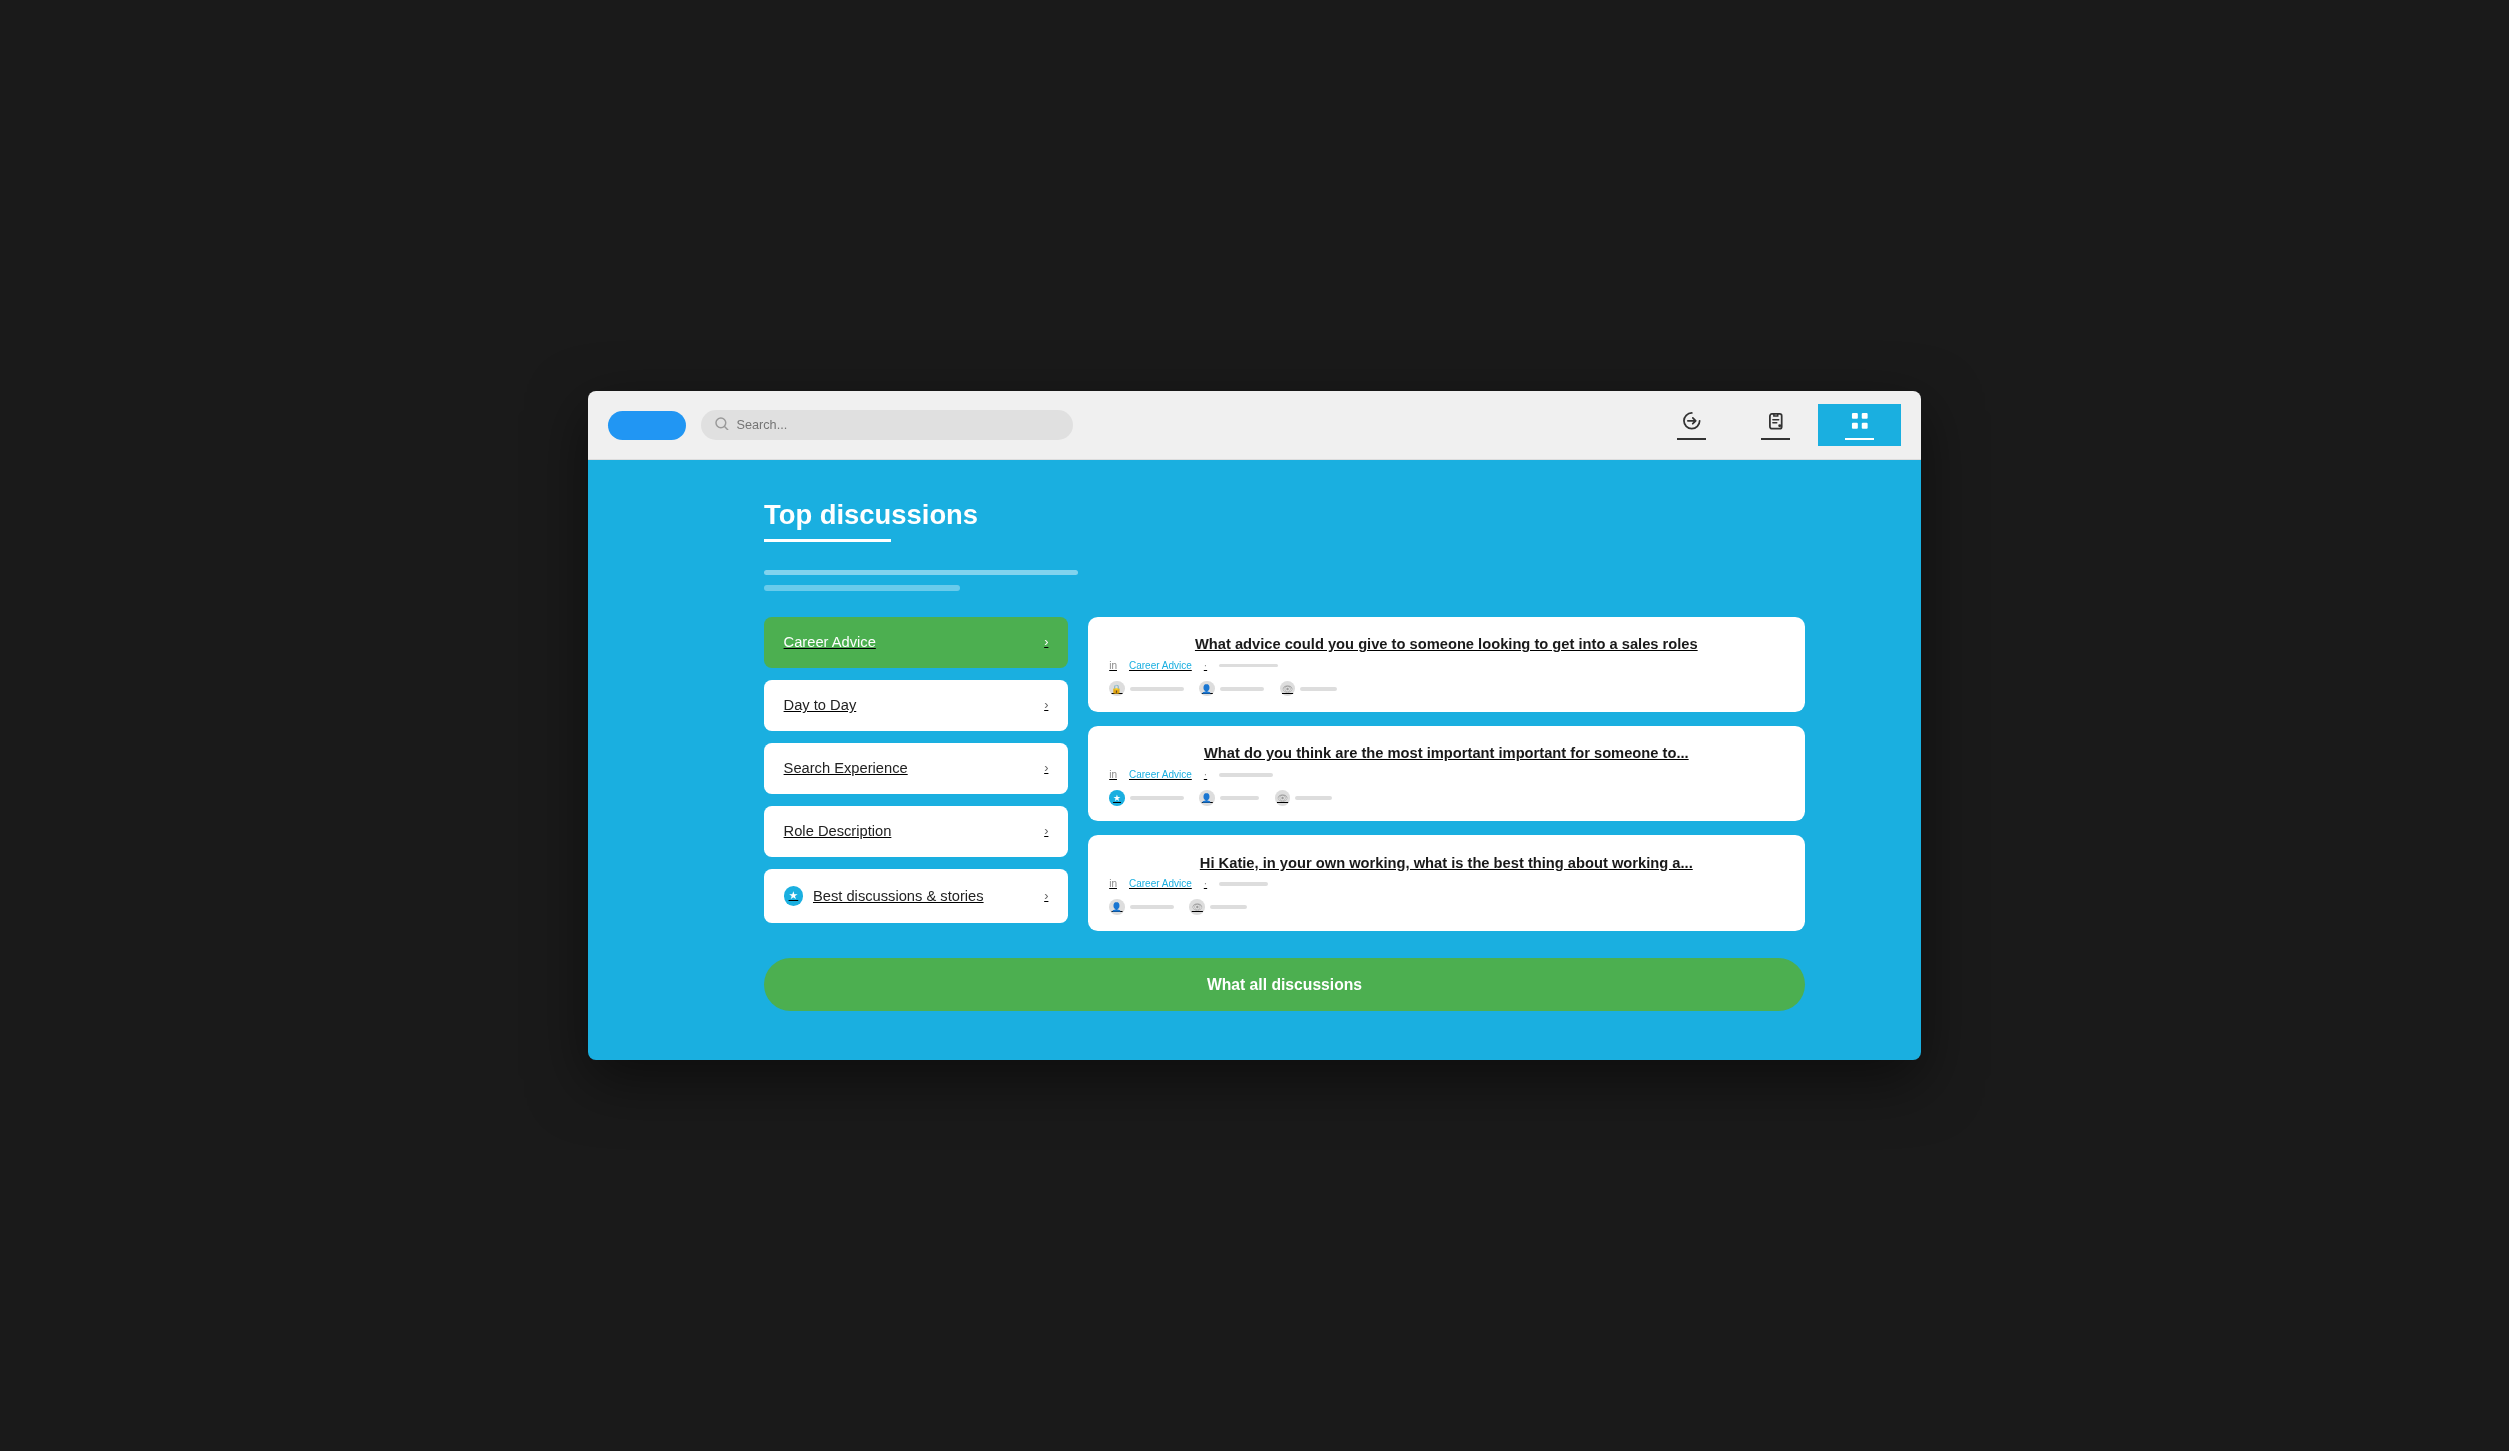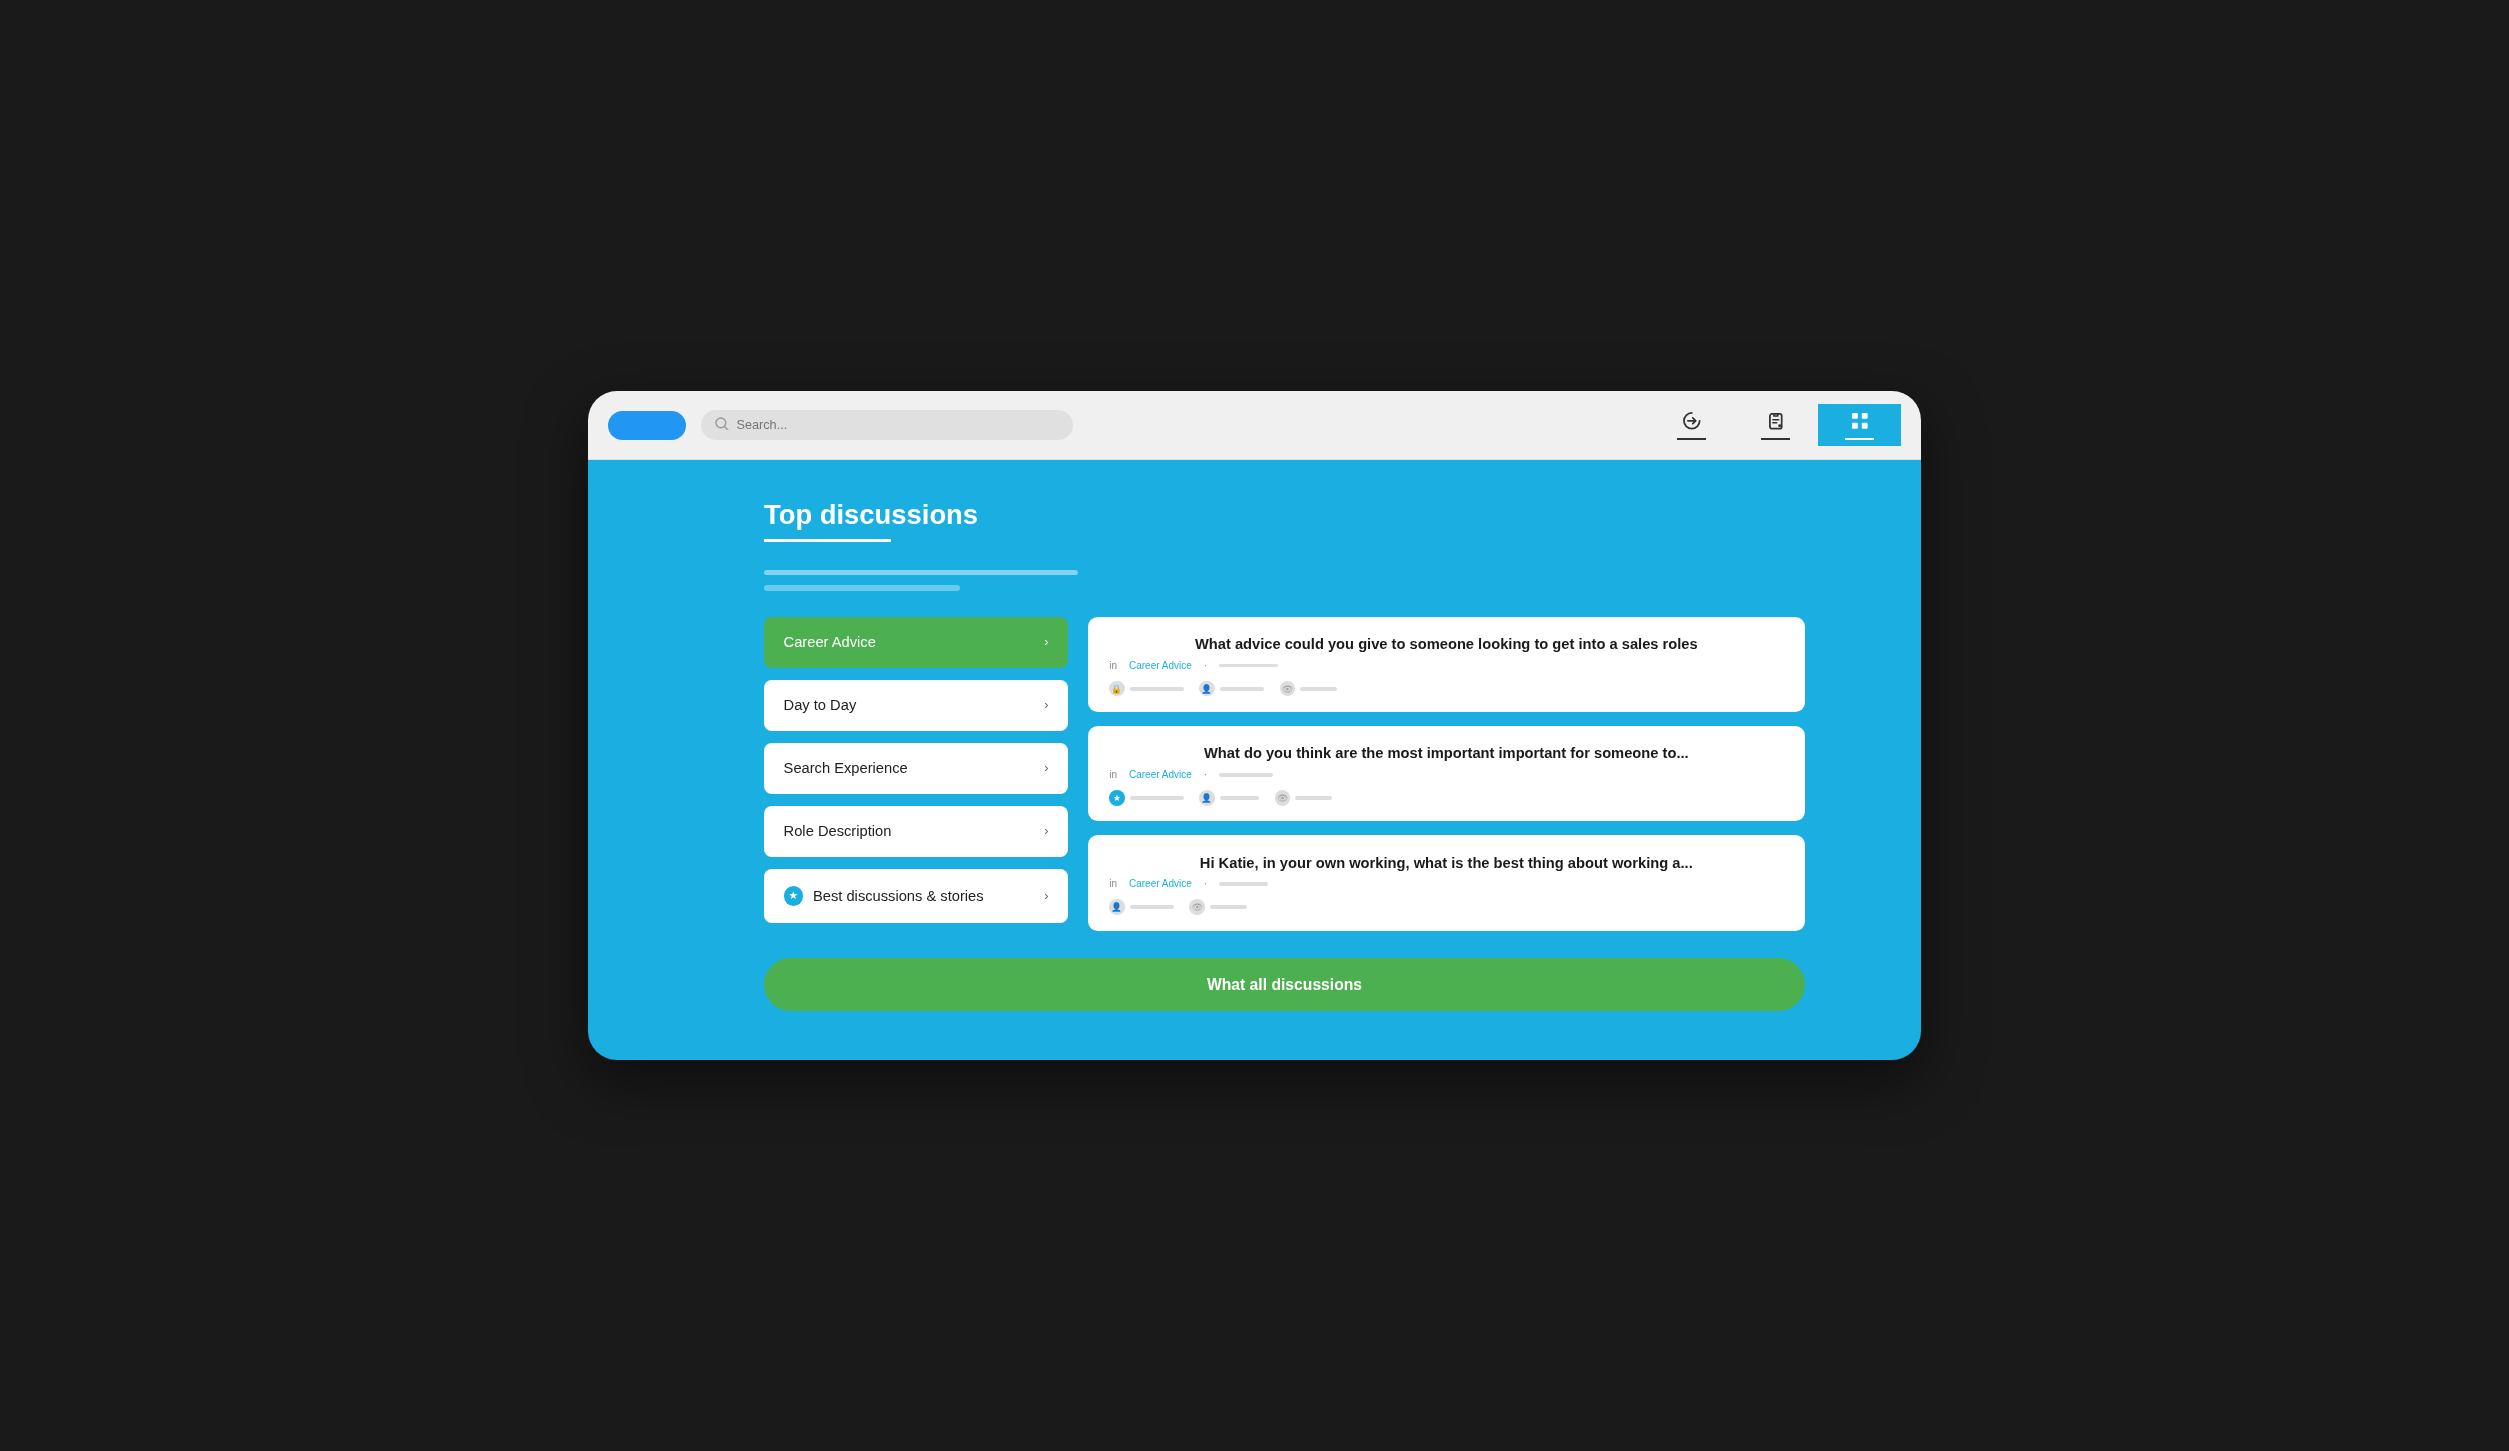--- a/index.html
+++ b/index.html
@@ -6,21 +6,21 @@
     body {
       background: #1a1a1a;
       display: flex;
       justify-content: center;
       align-items: center;
       min-height: 100vh;
       font-family: -apple-system, BlinkMacSystemFont, 'Segoe UI', sans-serif;
     }
     .browser-window {
       width: 1333px;
-      border-radius: 29px;
+      border-radius: 8px;
       overflow: hidden;
       box-shadow: 0 19.6px 59px rgba(0,0,0,0.5);
     }
     
     .toolbar {
       background: #f0f0f0;
       display: flex;
       align-items: center;
       padding: 13.7px 19.6px;
       gap: 15.7px;
@@ -117,20 +117,21 @@
       width: 196px;
       height: 5.9px;
       background: rgba(255,255,255,0.35);
       border-radius: 2.9px;
     }
     
     .discussions-layout {
       display: flex;
       gap: 19.6px;
       align-items: flex-start;
+      text-decoration: underline;
     }
     
     .categories-col {
       display: flex;
       flex-direction: column;
       gap: 11.8px;
       width: 304px;
       flex-shrink: 0;
     }
     .category-item {

